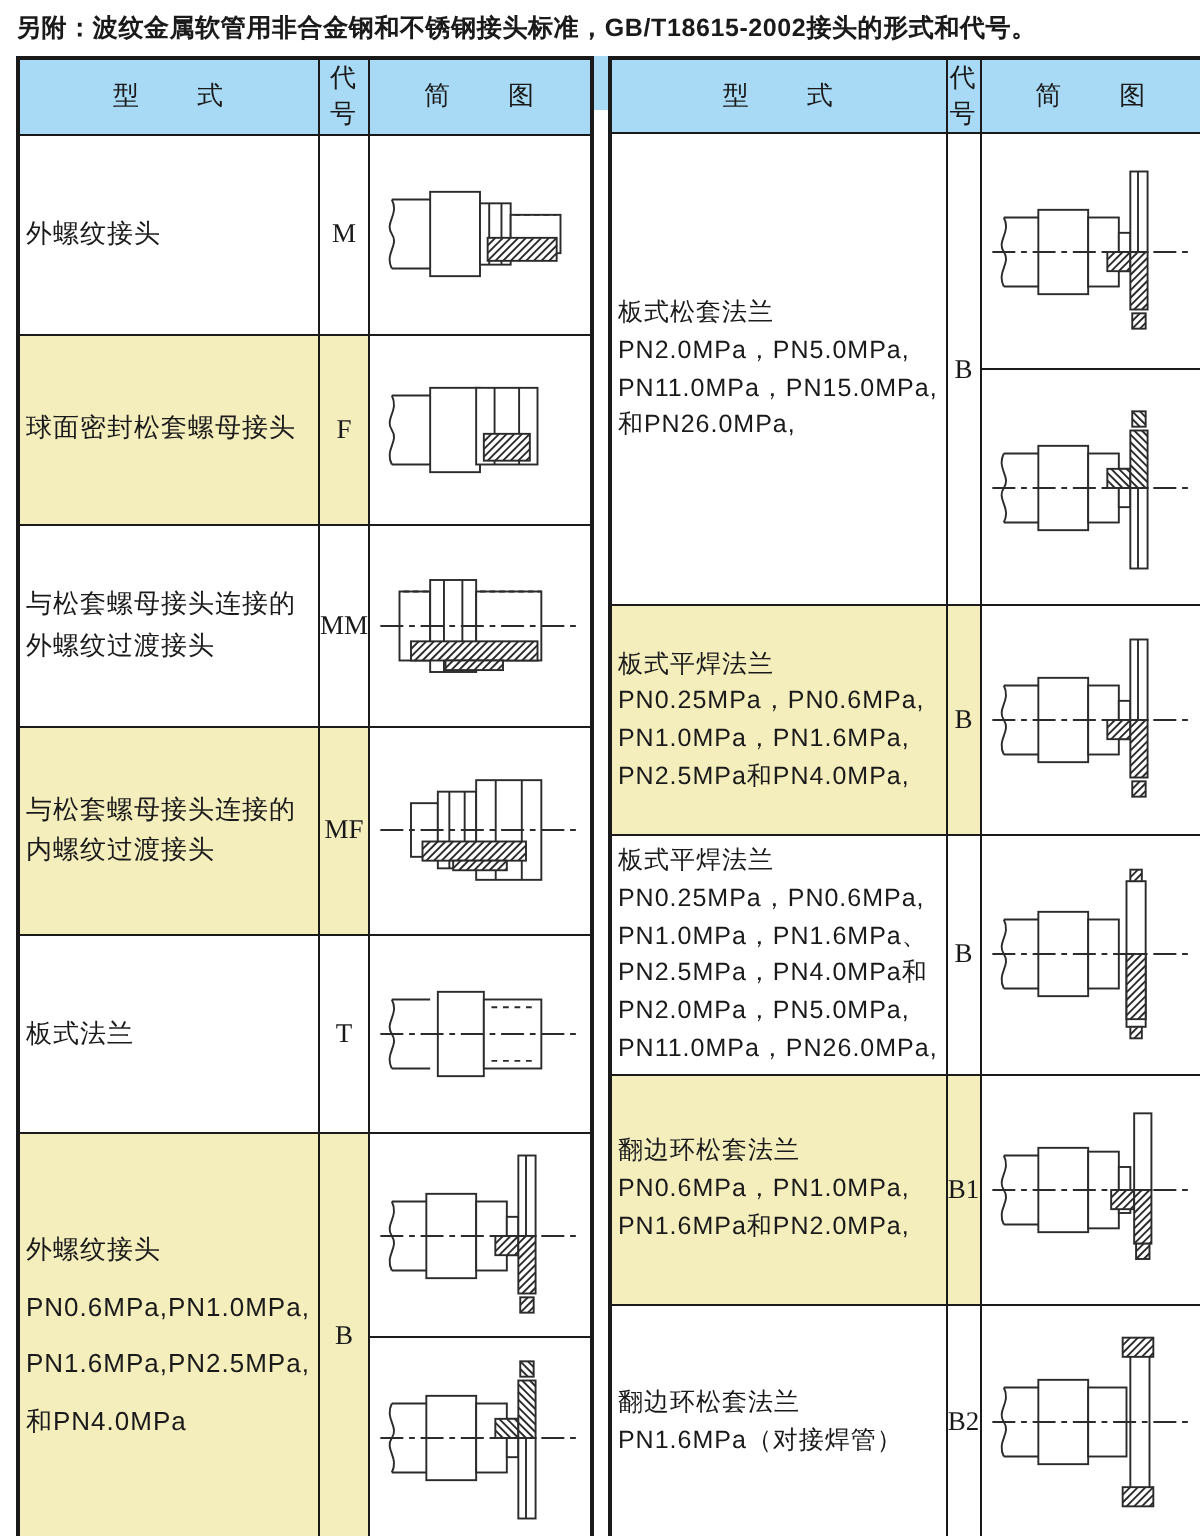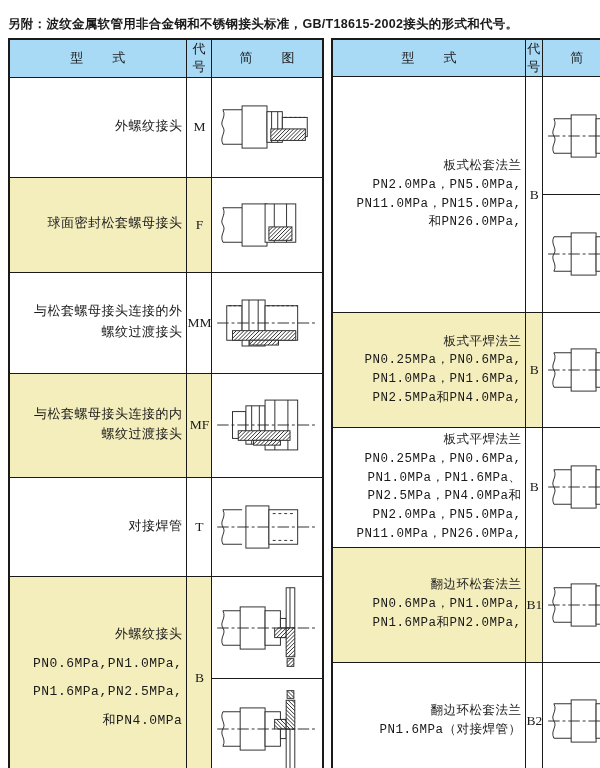--- a/index.html
+++ b/index.html
@@ -2,41 +2,41 @@
 <html><head>
 <meta charset="utf-8">
 <style>
   html,body{margin:0;padding:0;}
   body{
     width:600px;height:768px;background:#ffffff;color:#1a1a1a;
     font-family:"Liberation Sans","DejaVu Sans",sans-serif;
     -webkit-font-smoothing:antialiased;
   }
   .note{
-    padding:16px 6px 5px 8px;
+    padding:6px 6px 5px 8px;
     font-size:12.5px;font-weight:bold;letter-spacing:.3px;white-space:nowrap;
   }
   .tables-wrap{
     margin-left:8px;width:584px;display:flex;gap:7px;position:relative;
   }
   .tables-wrap::before{ 
     content:"";position:absolute;left:280px;top:0;width:30px;height:27px;background:#a9daf5;z-index:0;
   }
   table.ftable{
     border-collapse:collapse;table-layout:fixed;background:#fff;position:relative;z-index:1;
     border:2px solid #1a1a1a;
   }
   .ftable th,.ftable td{border:1px solid #1a1a1a;padding:0;vertical-align:middle;overflow:hidden;}
   .ftable th{
     background:#a9daf5;height:23px;font-weight:normal;font-size:13px;letter-spacing:1px;
     font-family:"Liberation Serif","DejaVu Serif",serif;
   }
   td.type{
-    padding:3px 4px 3px 23px;font-size:13px;line-height:1.6;letter-spacing:.5px;
-    font-family:Liberation Mono, monospace;text-align:right;
+    padding:3px 4px 3px 3px;font-size:13px;line-height:1.6;letter-spacing:.5px;
+    font-family:Liberation Sans, sans-serif;text-align:left;
   }
   td.code{
     text-align:center;font-size:13.5px;
     font-family:"Liberation Serif","DejaVu Serif",serif;
   }
   td.diag{background:#fff;text-align:center;}
   tr.r-yellow td.type, tr.r-yellow td.code{background:#f4eebd;}
   tr.r-white  td.type, tr.r-white  td.code{background:#ffffff;}
   .ln{white-space:nowrap;}
   .lines-wide .ln{line-height:2.2;}
@@ -195,21 +195,21 @@
               <line x1="53" y1="69" x2="58" y2="64" stroke="#2b2b2b" stroke-width="1"></line>
               <line x1="57" y1="69" x2="62" y2="64" stroke="#2b2b2b" stroke-width="1"></line>
               <line x1="61" y1="69" x2="66" y2="64" stroke="#2b2b2b" stroke-width="1"></line>
               <line x1="65" y1="69" x2="70" y2="64" stroke="#2b2b2b" stroke-width="1"></line>
               <line x1="69" y1="69" x2="70" y2="68" stroke="#2b2b2b" stroke-width="1"></line>
               <line x1="4" y1="48" x2="108" y2="48" stroke="#2b2b2b" stroke-width="1" stroke-dasharray="12 3 3 3"></line>
             </svg>
       </td>
     </tr>
     <tr class="r-white" style="height:98px">
-      <td class="type">对接焊管</td>
+      <td class="type">板式法兰</td>
       <td class="code">T</td>
       <td class="diag">
         <svg viewBox="0 0 112 96">
               <line x1="10" y1="30" x2="30" y2="30" stroke="#2b2b2b" stroke-width="1"></line>
               <line x1="10" y1="66" x2="30" y2="66" stroke="#2b2b2b" stroke-width="1"></line>
               <path d="M10,30 C14,38 6,42 10,48 C14,54 6,58 10,66" fill="none" stroke="#2b2b2b" stroke-width="1"></path>
               <rect x="34" y="26" width="24" height="44" fill="#ffffff" stroke="#2b2b2b" stroke-width="1"></rect>
               <rect x="58" y="30" width="30" height="36" fill="#ffffff" stroke="#2b2b2b" stroke-width="1"></rect>
               <line x1="62" y1="34" x2="84" y2="34" stroke="#2b2b2b" stroke-width="1" stroke-dasharray="3 3"></line>
               <line x1="62" y1="62" x2="84" y2="62" stroke="#2b2b2b" stroke-width="1" stroke-dasharray="3 3"></line>

